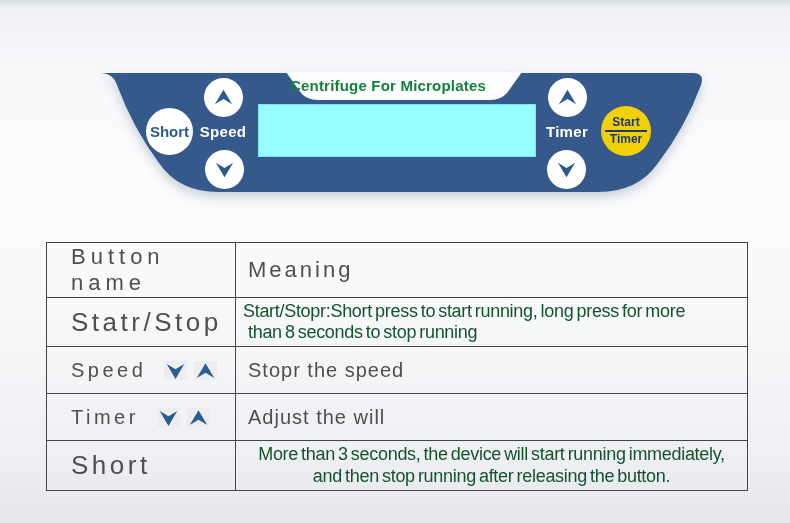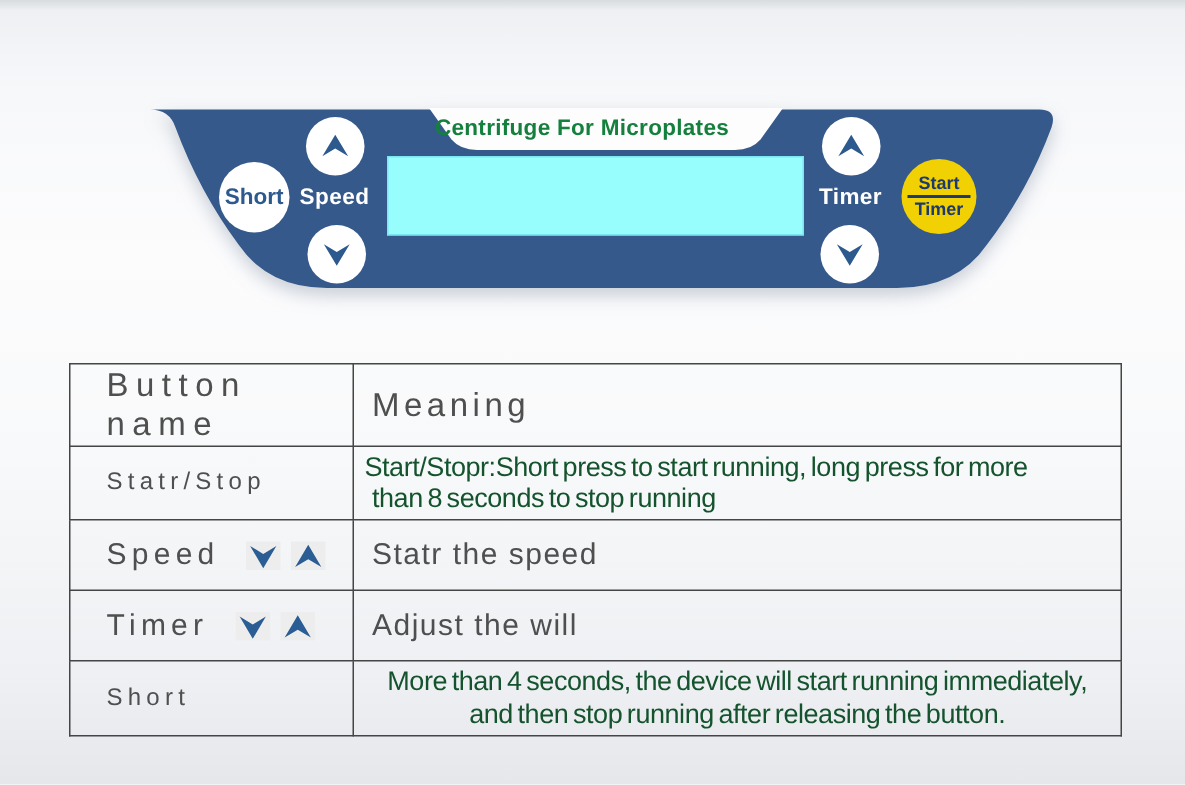--- a/index.html
+++ b/index.html
@@ -33,21 +33,21 @@
   
   .legend{left:46px;top:242px;border-collapse:collapse;table-layout:fixed;width:702px;}
   .legend td{border:1px solid #454545;vertical-align:middle;box-sizing:border-box;
     color:#4f4f4f;background:transparent;overflow:hidden;}
   .col-btn{width:189px;border-radius:26px;}
   .hdr td{height:50px;}
   .hdr .c1{font-size:22px;letter-spacing:5px;padding-left:24px;}
   .hdr .c2{font-size:22px;letter-spacing:3px;padding-left:12px;}
   .r-tall td{height:49px;}
   .r-mid td{height:47px;}
-  .c1{font-size:16px;letter-spacing:3.5px;padding-left:24px;}
+  .c1{font-size:26px;letter-spacing:3.5px;padding-left:24px;}
   .btncell{display:flex;align-items:center;}
   .btncell .lbl{font-size:20px;letter-spacing:3.5px;}
   .arrows{display:flex;align-items:center;gap:7px;margin-left:18px;}
   .arrows .abox{background:#ededed;padding:1px 1px 0 1px;display:flex;}
   .meaning-plain{font-size:20px;letter-spacing:1px;padding-left:12px;}
   .meaning-2line{font-size:18px;line-height:1.18;letter-spacing:-.3px;
     word-spacing:-1.6px;padding:2px 2px 2px 6px;color:#14532d;}
   .meaning-2line.centered{text-align:center;padding:2px 2px;}
   .meaning-2line .l2{padding-left:5px;display:block;}
   .meaning-2line.centered .l2{padding-left:0;}
@@ -127,21 +127,21 @@
                 </svg>
               </span>
           <span class="abox">
                 <svg width="21" height="18" viewBox="0 0 24 20">
                   <path d="M12 1 L22 18 L12 12 L2 18 Z" fill="#2b5d95"></path>
                 </svg>
               </span>
         </span>
       </div>
     </td>
-    <td class="meaning-plain">Statr the speed</td>
+    <td class="meaning-plain">Stopr the speed</td>
   </tr>
 
   <tr class="r-mid">
     <td class="col-btn" style="padding-left:24px;">
       <div class="btncell">
         <span class="lbl">Timer</span>
         <span class="arrows">
           <span class="abox">
                 <svg width="21" height="18" viewBox="0 0 24 20">
                   <path d="M12 19 L22 2 L12 8 L2 2 Z" fill="#2b5d95"></path>
@@ -155,19 +155,19 @@
         </span>
       </div>
     </td>
     <td class="meaning-plain">Adjust the will</td>
   </tr>
 
   <tr class="r-tall">
     <td class="c1 col-btn">Short</td>
     <td>
       <div class="meaning-2line centered">
-        <span>More than 4 seconds, the device will start running immediately,</span>
+        <span>More than 3 seconds, the device will start running immediately,</span>
         <span class="l2">and then stop running after releasing the button.</span>
       </div>
     </td>
   </tr>
 </tbody>
   </table>
 
 </body></html>

